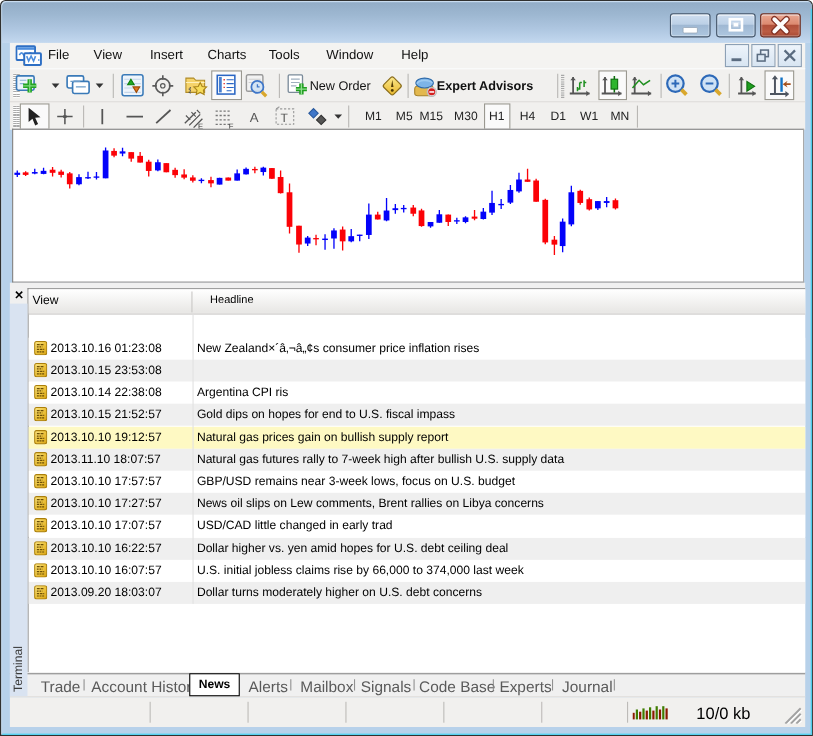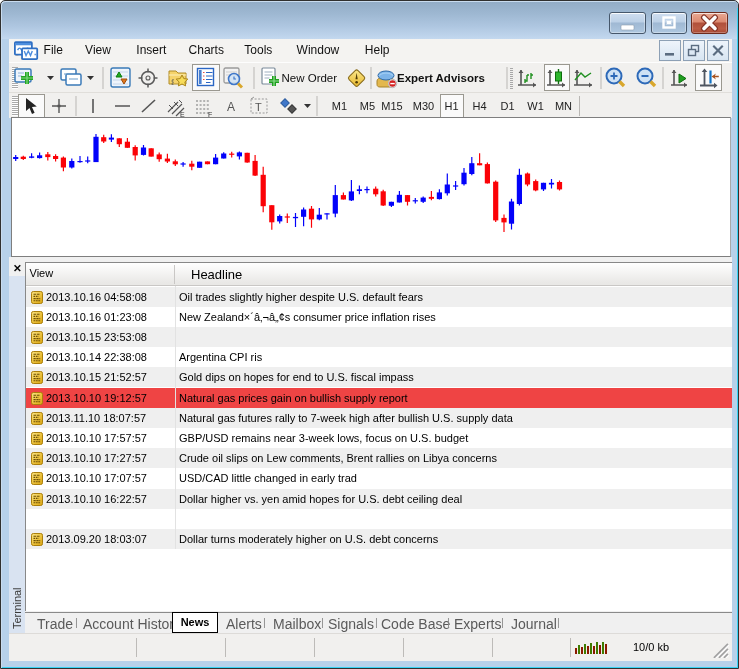--- a/index.html
+++ b/index.html
@@ -24,36 +24,36 @@
 
 #chart { left:10px; top:116px; width:720px; height:140px; background:#fff; border:1px solid #7e7e7e; border-right-color:#a9a9a9; }
 
 #terminal { left:8px; top:256px; width:723px; height:356px; background:#f0f0f0; }
 #tstrip { position:absolute; left:8px; top:275px; width:16px; height:357px; background:#d9e3f1; z-index:5; }
 #termtext { position:absolute; left:-15px; top:322px; width:46px; height:16px; line-height:16px; transform:rotate(-90deg); transform-origin:center; font-size:11px; color:#3a3a3a; }
 #xbtn { position:absolute; left:4px; top:4.5px; font-size:10.5px; font-weight:bold; color:#000; }
 #tbl { position:absolute; left:16px; top:5px; width:707px; height:349px; background:#fff; border-left:1px solid #888; border-top:1px solid #888; }
 #thead { position:absolute; left:0; top:0; width:706px; height:23px; background:linear-gradient(180deg,#ffffff,#e9e8e6 90%); border-bottom:1px solid #c9c7c5; }
 #thead .c1 { position:absolute; left:3.5px; top:4px; font-size:11px; color:#000; }
-#thead .c2 { position:absolute; left:153px; top:4px; font-size:13px; color:#000;padding-left:12px; }
+#thead .c2 { position:absolute; left:153px; top:4px; font-size:10px; color:#000;padding-left:12px; }
 #thead .csep { position:absolute; left:148px; top:2px; width:1px; height:19px; background:#c9c7c5; }
 .trow { position:absolute; left:17px; width:706px; height:20.2px; }
 .trow .ni { position:absolute; left:5px; top:3px; }
 .trow .tt { position:absolute; left:20px; top:4px; font-size:11px; color:#000; }
 .trow .hh { position:absolute; left:153px; top:4px; font-size:11px; color:#000; }
 .vline2 { position:absolute; left:165.5px; top:29px; width:1px; height:263px; background:#e2e2e2; }
 
 #tabbar { left:8px; top:611px; width:723px; height:22px; background:#f0f0f0; border-top:1px solid #8a8a8a; border-bottom:1px solid #dddbd8; }
 .tab { position:absolute; top:3px; font-size:14px; color:#5a5a5a; }
 .tabsep { position:absolute; top:3px; font-size:11px; color:#8a8a8a; }
 #newstab { position:absolute; left:163px; top:-1px; width:46px; height:21px; background:#fff; border:1.5px solid #000; text-align:center; line-height:19px; font-size:11px; font-weight:bold; color:#000; }
 
 #status { left:8px; top:633px; width:723px; height:27px; background:#f1f0ee; }
 .ssep { position:absolute; top:4px; width:1px; height:19px; background:#bdbbb8; }
-#kb { position:absolute; left:624px; top:7px; font-size:11px; color:#000; }
+#kb { position:absolute; left:624px; top:7px; font-size:15px; color:#000; }
 #grip3 { position:absolute; right:3px; bottom:3px; }
 #bottomframe { left:1px; top:660px; width:737px; height:9px; background:#b7d1ea; }
 #cyan { position:absolute; left:0px; top:5.5px; width:737px; height:2px; background:#38d3f5; }
 </style></head>
 <body>
 <div id="win">
   <div id="title" class="abs">
     <div class="tbtn blue" style="left:607px;width:37px;"><svg width="35" height="20">
           <rect x="11" y="12" width="13" height="5" rx="1" fill="#fff" stroke="#8a9aac" stroke-width="0.6"></rect>
         </svg></div>
@@ -413,33 +413,20 @@
   </svg></div>
   <div id="terminal" class="abs">
     <span id="xbtn">✕</span>
     <div id="tbl">
       <div id="thead">
           <span class="c1">View</span>
           <span class="c2">Headline</span>
           <div class="csep"></div>
         </div>
     </div>
-<div class="trow" style="top:29.5px;background:#efefef">
-        <span class="ni"><svg width="12" height="13" viewBox="0 0 12 13">
-            <rect x="0.5" y="0.5" width="11" height="12" rx="1.8" fill="url(#gi)" stroke="#ab7f0a"></rect>
-            <g stroke="#6b4e05" stroke-width="1.1">
-              <line x1="2.5" y1="3.2" x2="8.8" y2="3.2" stroke-dasharray="2.6 0.8"></line>
-              <line x1="2.5" y1="5.4" x2="7.6" y2="5.4" stroke-dasharray="1.6 0.8"></line>
-              <line x1="2.5" y1="7.6" x2="9.2" y2="7.6" stroke-dasharray="2.2 0.7"></line>
-              <line x1="2.5" y1="9.8" x2="9.6" y2="9.8" stroke-dasharray="1.8 0.6"></line>
-            </g>
-          </svg></span>
-        <span class="tt">2013.10.16 04:58:08</span>
-        <span class="hh">Oil trades slightly higher despite U.S. default fears</span>
-      </div>
 <div class="trow" style="top:49.7px;background:#ffffff">
         <span class="ni"><svg width="12" height="13" viewBox="0 0 12 13">
             <rect x="0.5" y="0.5" width="11" height="12" rx="1.8" fill="url(#gi)" stroke="#ab7f0a"></rect>
             <g stroke="#6b4e05" stroke-width="1.1">
               <line x1="2.5" y1="3.2" x2="8.8" y2="3.2" stroke-dasharray="2.6 0.8"></line>
               <line x1="2.5" y1="5.4" x2="7.6" y2="5.4" stroke-dasharray="1.6 0.8"></line>
               <line x1="2.5" y1="7.6" x2="9.2" y2="7.6" stroke-dasharray="2.2 0.7"></line>
               <line x1="2.5" y1="9.8" x2="9.6" y2="9.8" stroke-dasharray="1.8 0.6"></line>
             </g>
           </svg></span>
@@ -477,21 +464,21 @@
             <g stroke="#6b4e05" stroke-width="1.1">
               <line x1="2.5" y1="3.2" x2="8.8" y2="3.2" stroke-dasharray="2.6 0.8"></line>
               <line x1="2.5" y1="5.4" x2="7.6" y2="5.4" stroke-dasharray="1.6 0.8"></line>
               <line x1="2.5" y1="7.6" x2="9.2" y2="7.6" stroke-dasharray="2.2 0.7"></line>
               <line x1="2.5" y1="9.8" x2="9.6" y2="9.8" stroke-dasharray="1.8 0.6"></line>
             </g>
           </svg></span>
         <span class="tt">2013.10.15 21:52:57</span>
         <span class="hh">Gold dips on hopes for end to U.S. fiscal impass</span>
       </div>
-<div class="trow" style="top:130.5px;background:#ef4444">
+<div class="trow" style="top:130.5px;background:#fef9c3">
         <span class="ni"><svg width="12" height="13" viewBox="0 0 12 13">
             <rect x="0.5" y="0.5" width="11" height="12" rx="1.8" fill="url(#gi)" stroke="#ab7f0a"></rect>
             <g stroke="#6b4e05" stroke-width="1.1">
               <line x1="2.5" y1="3.2" x2="8.8" y2="3.2" stroke-dasharray="2.6 0.8"></line>
               <line x1="2.5" y1="5.4" x2="7.6" y2="5.4" stroke-dasharray="1.6 0.8"></line>
               <line x1="2.5" y1="7.6" x2="9.2" y2="7.6" stroke-dasharray="2.2 0.7"></line>
               <line x1="2.5" y1="9.8" x2="9.6" y2="9.8" stroke-dasharray="1.8 0.6"></line>
             </g>
           </svg></span>
         <span class="tt">2013.10.10 19:12:57</span>
@@ -527,21 +514,21 @@
         <span class="ni"><svg width="12" height="13" viewBox="0 0 12 13">
             <rect x="0.5" y="0.5" width="11" height="12" rx="1.8" fill="url(#gi)" stroke="#ab7f0a"></rect>
             <g stroke="#6b4e05" stroke-width="1.1">
               <line x1="2.5" y1="3.2" x2="8.8" y2="3.2" stroke-dasharray="2.6 0.8"></line>
               <line x1="2.5" y1="5.4" x2="7.6" y2="5.4" stroke-dasharray="1.6 0.8"></line>
               <line x1="2.5" y1="7.6" x2="9.2" y2="7.6" stroke-dasharray="2.2 0.7"></line>
               <line x1="2.5" y1="9.8" x2="9.6" y2="9.8" stroke-dasharray="1.8 0.6"></line>
             </g>
           </svg></span>
         <span class="tt">2013.10.10 17:27:57</span>
-        <span class="hh">Crude oil slips on Lew comments, Brent rallies on Libya concerns</span>
+        <span class="hh">News oil slips on Lew comments, Brent rallies on Libya concerns</span>
       </div>
 <div class="trow" style="top:211.3px;background:#ffffff">
         <span class="ni"><svg width="12" height="13" viewBox="0 0 12 13">
             <rect x="0.5" y="0.5" width="11" height="12" rx="1.8" fill="url(#gi)" stroke="#ab7f0a"></rect>
             <g stroke="#6b4e05" stroke-width="1.1">
               <line x1="2.5" y1="3.2" x2="8.8" y2="3.2" stroke-dasharray="2.6 0.8"></line>
               <line x1="2.5" y1="5.4" x2="7.6" y2="5.4" stroke-dasharray="1.6 0.8"></line>
               <line x1="2.5" y1="7.6" x2="9.2" y2="7.6" stroke-dasharray="2.2 0.7"></line>
               <line x1="2.5" y1="9.8" x2="9.6" y2="9.8" stroke-dasharray="1.8 0.6"></line>
             </g>
@@ -554,20 +541,33 @@
             <rect x="0.5" y="0.5" width="11" height="12" rx="1.8" fill="url(#gi)" stroke="#ab7f0a"></rect>
             <g stroke="#6b4e05" stroke-width="1.1">
               <line x1="2.5" y1="3.2" x2="8.8" y2="3.2" stroke-dasharray="2.6 0.8"></line>
               <line x1="2.5" y1="5.4" x2="7.6" y2="5.4" stroke-dasharray="1.6 0.8"></line>
               <line x1="2.5" y1="7.6" x2="9.2" y2="7.6" stroke-dasharray="2.2 0.7"></line>
               <line x1="2.5" y1="9.8" x2="9.6" y2="9.8" stroke-dasharray="1.8 0.6"></line>
             </g>
           </svg></span>
         <span class="tt">2013.10.10 16:22:57</span>
         <span class="hh">Dollar higher vs. yen amid hopes for U.S. debt ceiling deal</span>
+      </div>
+<div class="trow" style="top:251.7px;background:#ffffff">
+        <span class="ni"><svg width="12" height="13" viewBox="0 0 12 13">
+            <rect x="0.5" y="0.5" width="11" height="12" rx="1.8" fill="url(#gi)" stroke="#ab7f0a"></rect>
+            <g stroke="#6b4e05" stroke-width="1.1">
+              <line x1="2.5" y1="3.2" x2="8.8" y2="3.2" stroke-dasharray="2.6 0.8"></line>
+              <line x1="2.5" y1="5.4" x2="7.6" y2="5.4" stroke-dasharray="1.6 0.8"></line>
+              <line x1="2.5" y1="7.6" x2="9.2" y2="7.6" stroke-dasharray="2.2 0.7"></line>
+              <line x1="2.5" y1="9.8" x2="9.6" y2="9.8" stroke-dasharray="1.8 0.6"></line>
+            </g>
+          </svg></span>
+        <span class="tt">2013.10.10 16:07:57</span>
+        <span class="hh">U.S. initial jobless claims rise by 66,000 to 374,000 last week</span>
       </div>
 <div class="trow" style="top:271.9px;background:#efefef">
         <span class="ni"><svg width="12" height="13" viewBox="0 0 12 13">
             <rect x="0.5" y="0.5" width="11" height="12" rx="1.8" fill="url(#gi)" stroke="#ab7f0a"></rect>
             <g stroke="#6b4e05" stroke-width="1.1">
               <line x1="2.5" y1="3.2" x2="8.8" y2="3.2" stroke-dasharray="2.6 0.8"></line>
               <line x1="2.5" y1="5.4" x2="7.6" y2="5.4" stroke-dasharray="1.6 0.8"></line>
               <line x1="2.5" y1="7.6" x2="9.2" y2="7.6" stroke-dasharray="2.2 0.7"></line>
               <line x1="2.5" y1="9.8" x2="9.6" y2="9.8" stroke-dasharray="1.8 0.6"></line>
             </g>

